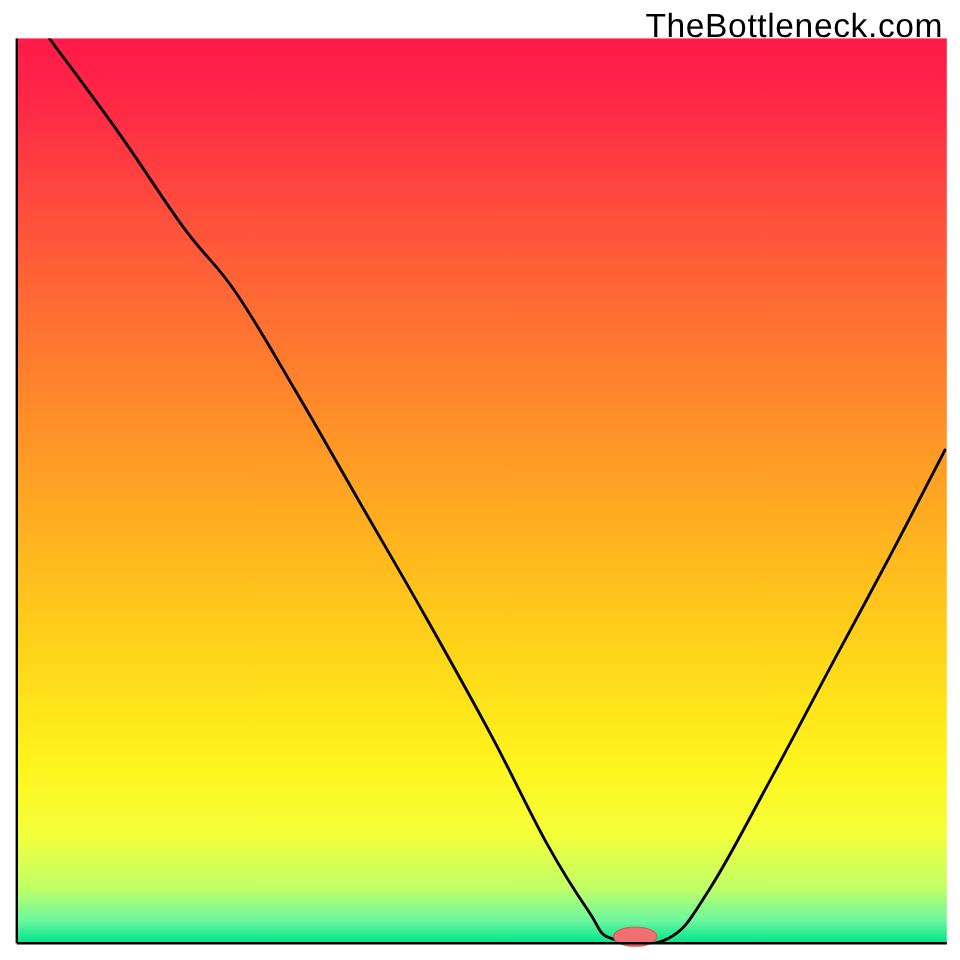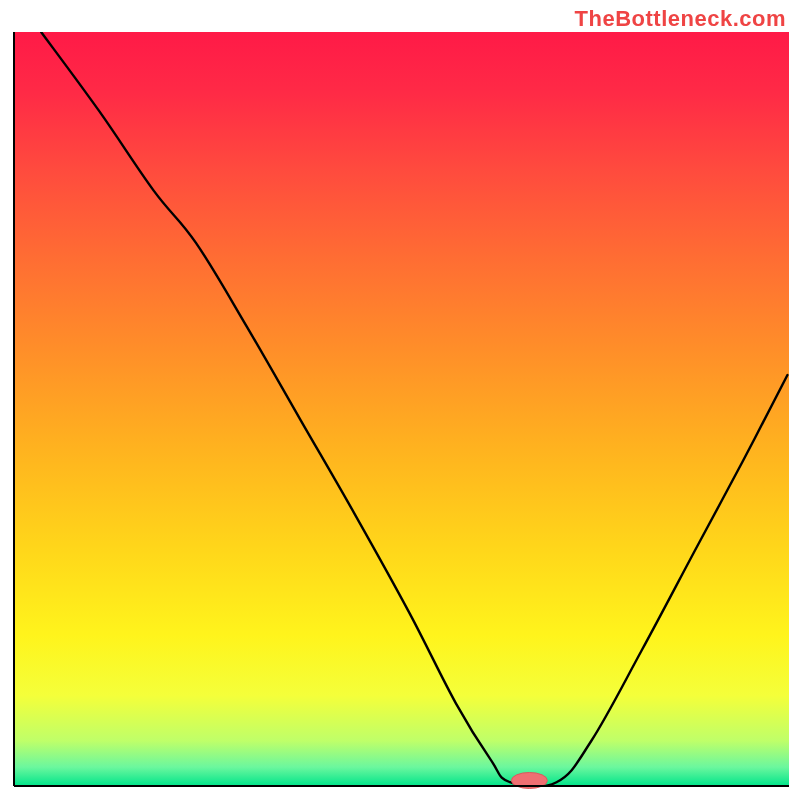--- a/index.html
+++ b/index.html
@@ -13,23 +13,23 @@
   }
   .stage {
     position: relative;
     width: 800px;
     height: 800px;
   }
   .watermark {
     position: absolute;
     top: 6px;
     right: 14px;
-    font-size: 22px;
-    font-weight: 700;
-    color: #ef4444;
+    font-size: 28px;
+    font-weight: 400;
+    color: #000000;
     letter-spacing: 0.5px;
     user-select: none;
   }
   svg.plot {
     position: absolute;
     left: 0;
     top: 0;
     width: 800px;
     height: 800px;
     display: block;

